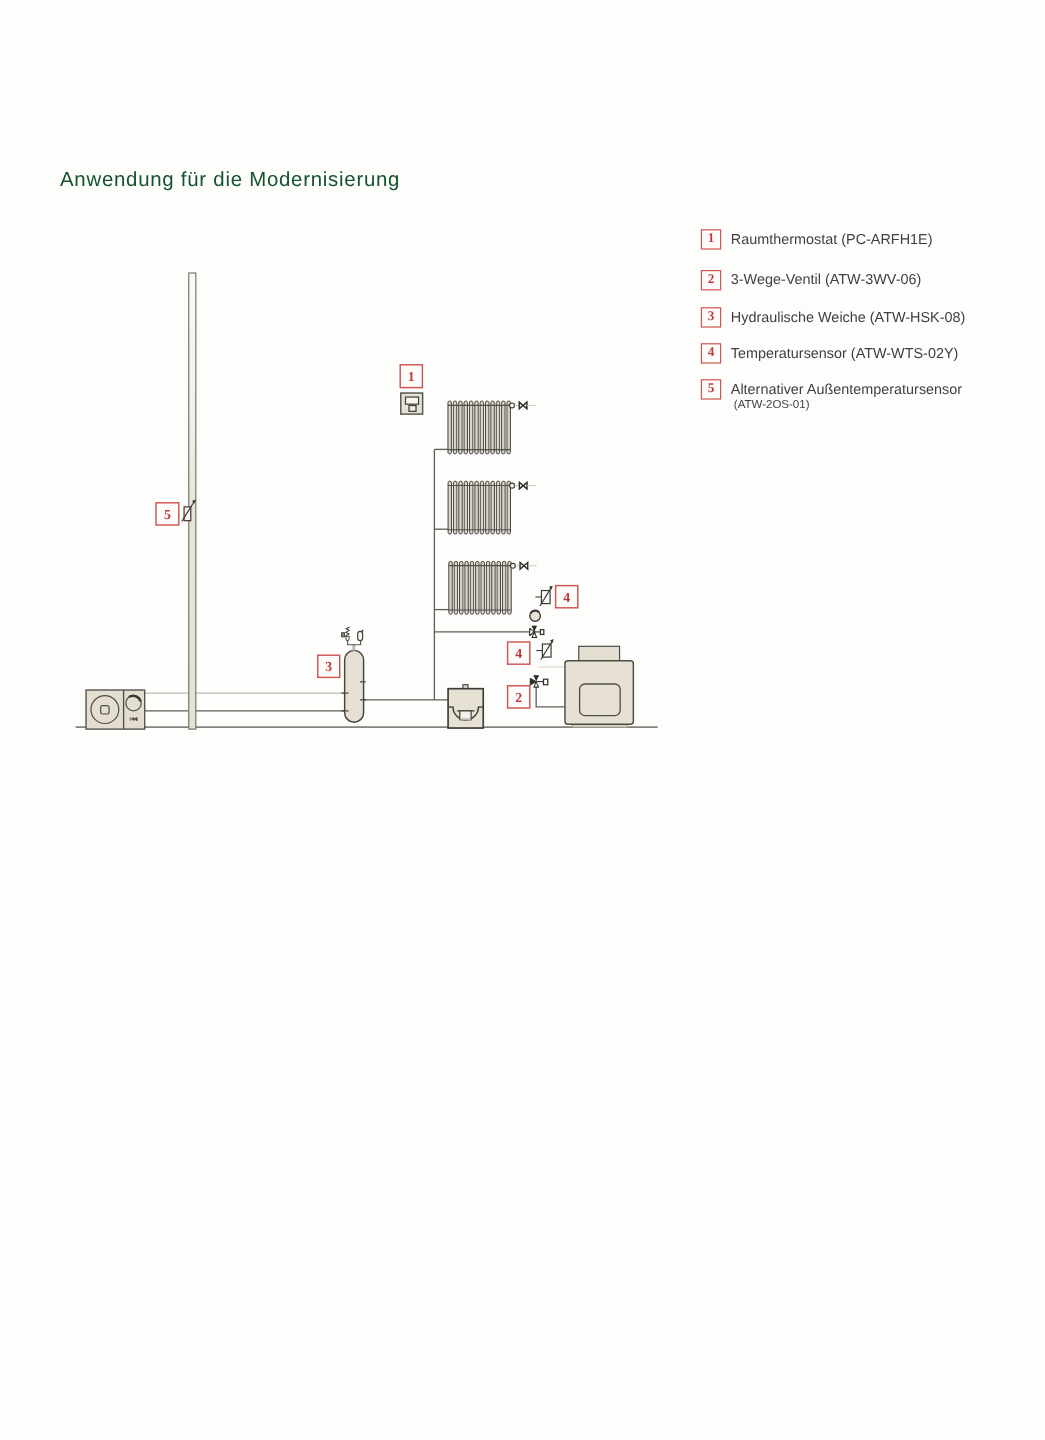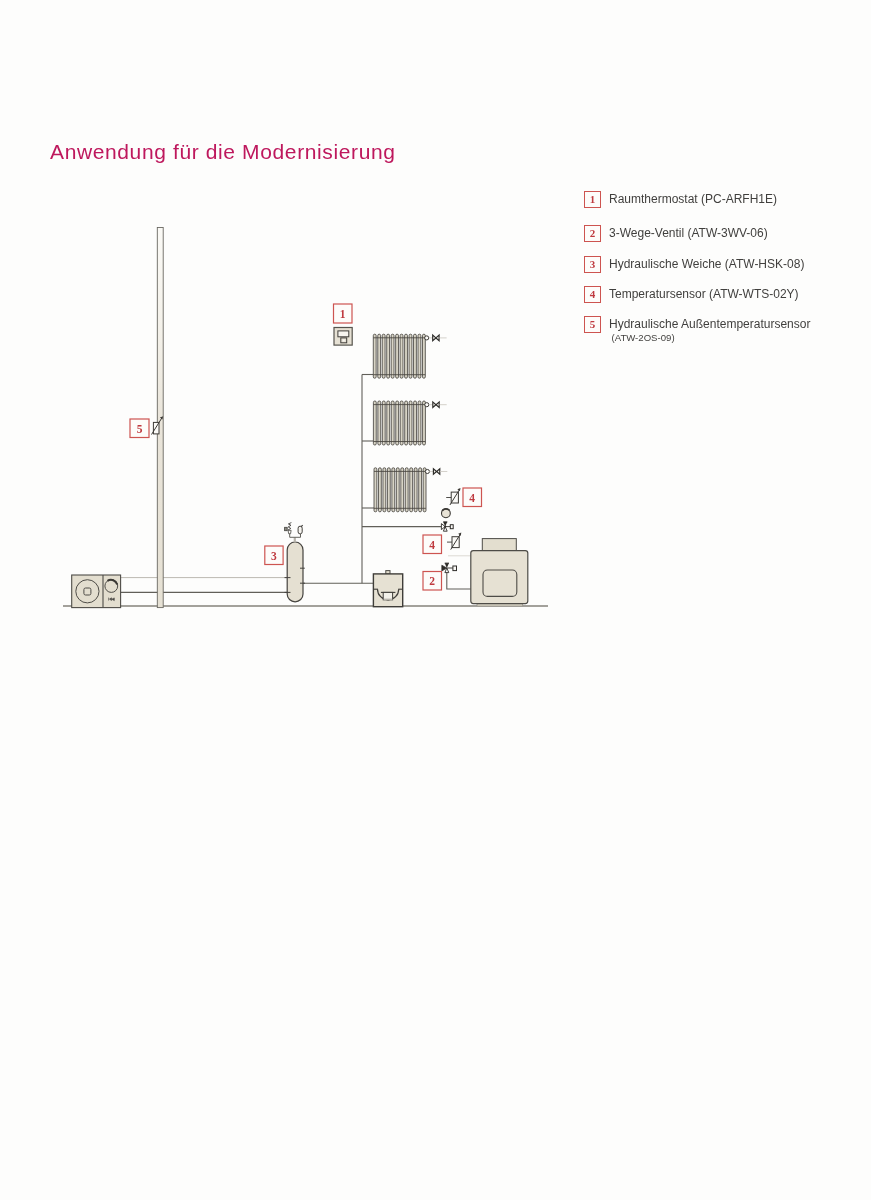--- a/index.html
+++ b/index.html
@@ -1,37 +1,37 @@
 <!DOCTYPE html>
 <html><head>
 <meta charset="utf-8">
 <style>
 html,body{margin:0;padding:0}
 body{width:871px;height:1200px;background:#fdfdfc;font-family:"Liberation Sans",sans-serif;position:relative;overflow:hidden}
-.title{position:absolute;left:50px;top:139.5px;font-size:21px;color:#be185d;letter-spacing:0.62px}
+.title{position:absolute;left:50px;top:139.5px;font-size:17px;color:#14532d;letter-spacing:0.62px}
 .li{position:absolute;left:584px}
 .n{display:inline-block;box-sizing:border-box;width:17px;height:17px;border:1.2px solid #cd5450;color:#bf3a3f;font-family:"Liberation Serif",serif;font-weight:bold;font-size:11px;text-align:center;line-height:15px;background:#fdfcfa}
 .t{position:absolute;left:25px;top:3.2px;font-size:12px;color:#403f3d;white-space:nowrap}
 .t2{position:absolute;left:27.5px;top:18.2px;font-size:9.6px;color:#403f3d;white-space:nowrap}
 svg{position:absolute;left:0;top:0}
 </style>
 </head>
 <body>
 
 <div class="title">Anwendung für die Modernisierung</div>
 
 <div class="li" style="top:189px"><span class="n">1</span><span class="t">Raumthermostat (PC-ARFH1E)</span></div>
 
 <div class="li" style="top:223px"><span class="n">2</span><span class="t">3-Wege-Ventil (ATW-3WV-06)</span></div>
 
 <div class="li" style="top:254px"><span class="n">3</span><span class="t">Hydraulische Weiche (ATW-HSK-08)</span></div>
 
 <div class="li" style="top:284px"><span class="n">4</span><span class="t">Temperatursensor (ATW-WTS-02Y)</span></div>
 
-<div class="li" style="top:314px"><span class="n">5</span><span class="t">Hydraulische Außentemperatursensor</span><span class="t2">(ATW-2OS-09)</span></div>
+<div class="li" style="top:314px"><span class="n">5</span><span class="t">Alternativer Außentemperatursensor</span><span class="t2">(ATW-2OS-01)</span></div>
 
 <svg width="871" height="1200" viewBox="0 0 871 1200">
 <defs>
 <linearGradient id="wallg" x1="0" y1="227" x2="0" y2="607" gradientUnits="userSpaceOnUse">
 <stop offset="0" stop-color="#fbfaf6"></stop>
 <stop offset="0.3" stop-color="#f3f0e8"></stop>
 <stop offset="0.52" stop-color="#e9e4d9"></stop>
 <stop offset="1" stop-color="#e6e1d4"></stop>
 </linearGradient>
 <g id="rad">

